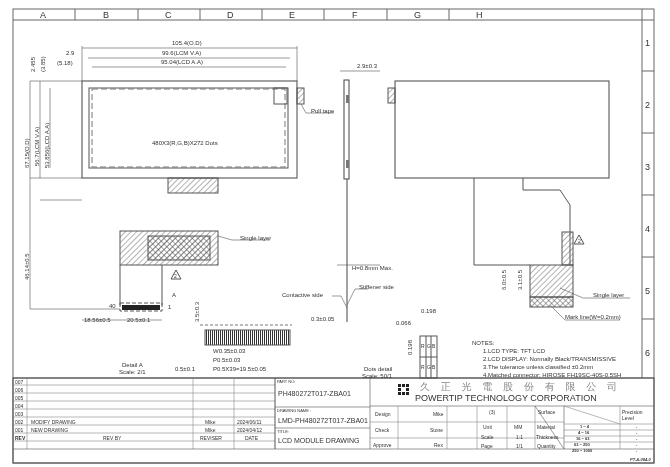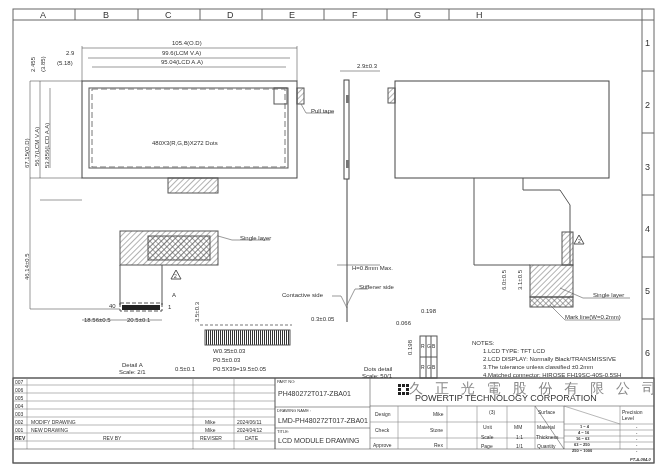--- a/index.html
+++ b/index.html
@@ -238,21 +238,21 @@
 <div class="tb" style="left:103px;top:435px;font-size:5px">REV BY</div>
 <div class="tb" style="left:200px;top:435px;font-size:5px">REVISER</div>
 <div class="tb" style="left:245px;top:435px;font-size:5px">DATE</div>
 
 <div class="tb" style="left:277px;top:379px;font-size:4px">PART NO:</div>
 <div class="tb" style="left:278px;top:390px;font-size:7px">PH480272T017-ZBA01</div>
 <div class="tb" style="left:277px;top:408px;font-size:4px">DRAWING NAME :</div>
 <div class="tb" style="left:278px;top:417px;font-size:7px">LMD-PH480272T017-ZBA01</div>
 <div class="tb" style="left:277px;top:429px;font-size:4px">TITLE:</div>
 <div class="tb" style="left:278px;top:437px;font-size:7px">LCD MODULE DRAWING</div>
-<div class="tb" style="left:409px;top:380px;font-size:14px;color:#888;letter-spacing:4px">久 正 光 電 股 份 有 限 公 司</div>
+<div class="tb" style="left:420px;top:380px;font-size:10px;color:#888;letter-spacing:4px">久 正 光 電 股 份 有 限 公 司</div>
 <div class="tb" style="left:415px;top:393px;font-size:9px;color:#333">POWERTIP TECHNOLOGY CORPORATION</div>
 <div class="tb" style="left:375px;top:411px;font-size:5px">Design</div>
 <div class="tb" style="left:433px;top:411px;font-size:5px">Mike</div>
 <div class="tb" style="left:375px;top:427px;font-size:5px">Check</div>
 <div class="tb" style="left:430px;top:427px;font-size:5px">Stone</div>
 <div class="tb" style="left:373px;top:442px;font-size:5px">Approve</div>
 <div class="tb" style="left:434px;top:442px;font-size:5px">Rex</div>
 <div class="tb" style="left:489px;top:409px;font-size:5px">(3)</div>
 <div class="tb" style="left:483px;top:424px;font-size:5px">Unit</div>
 <div class="tb" style="left:514px;top:424px;font-size:5px">MM</div>

